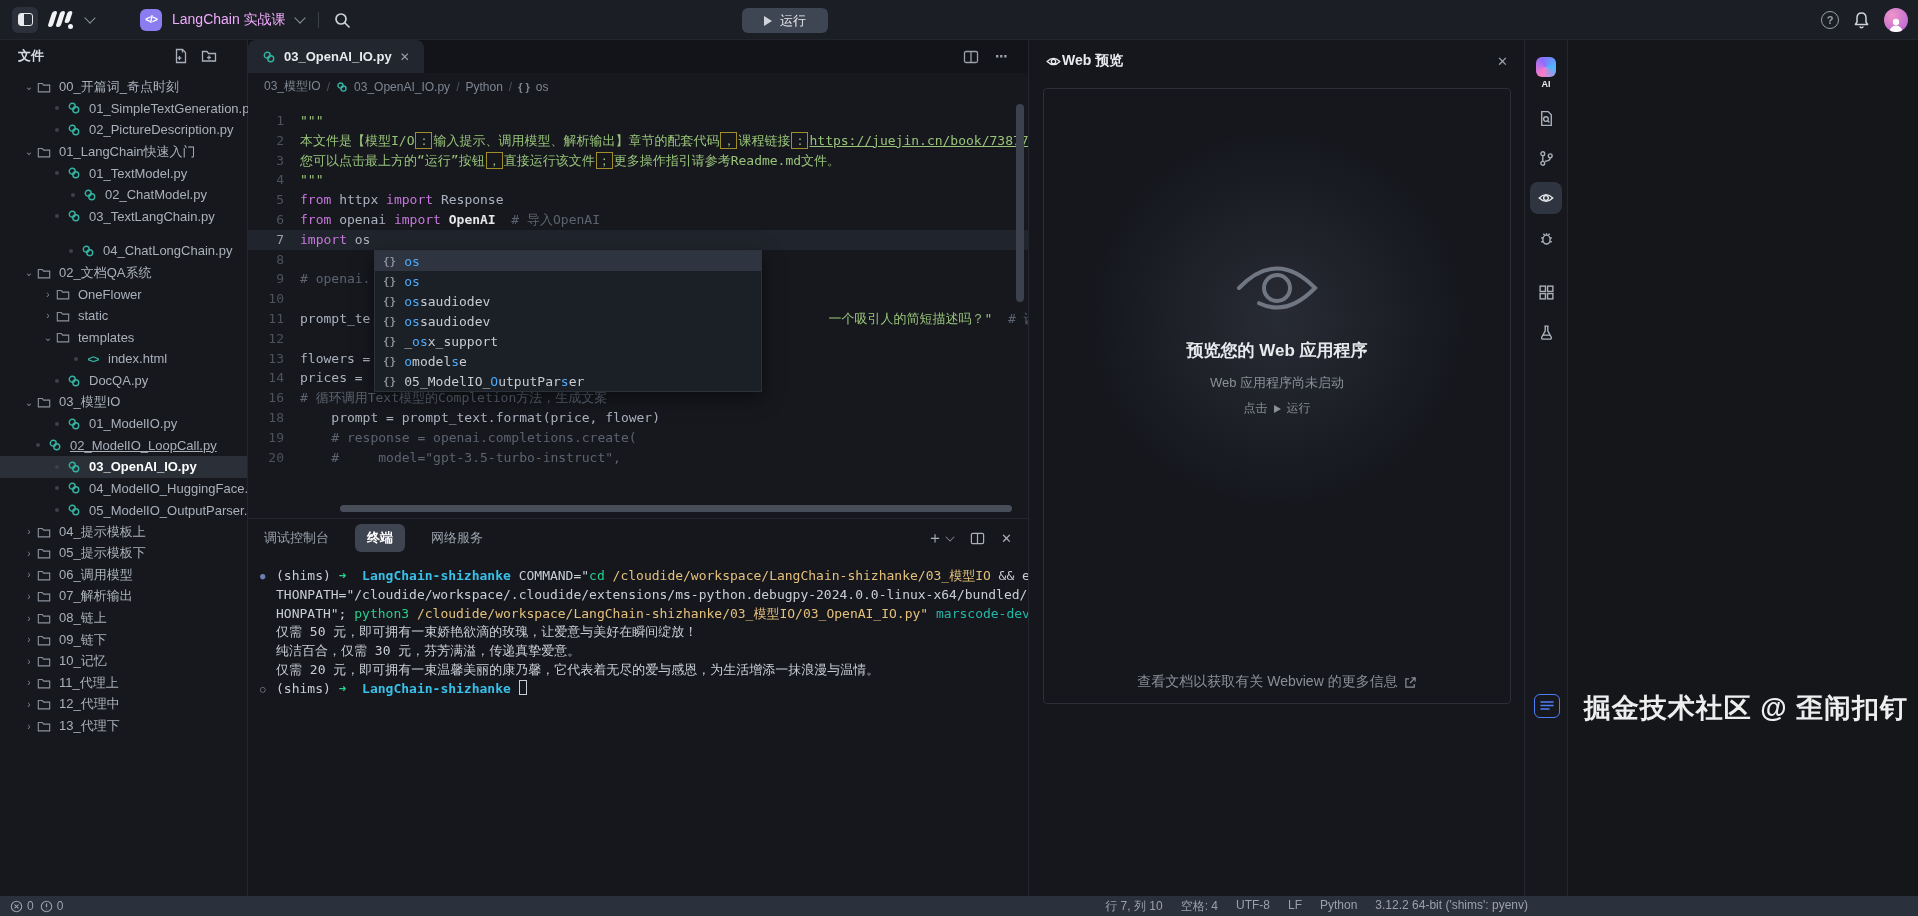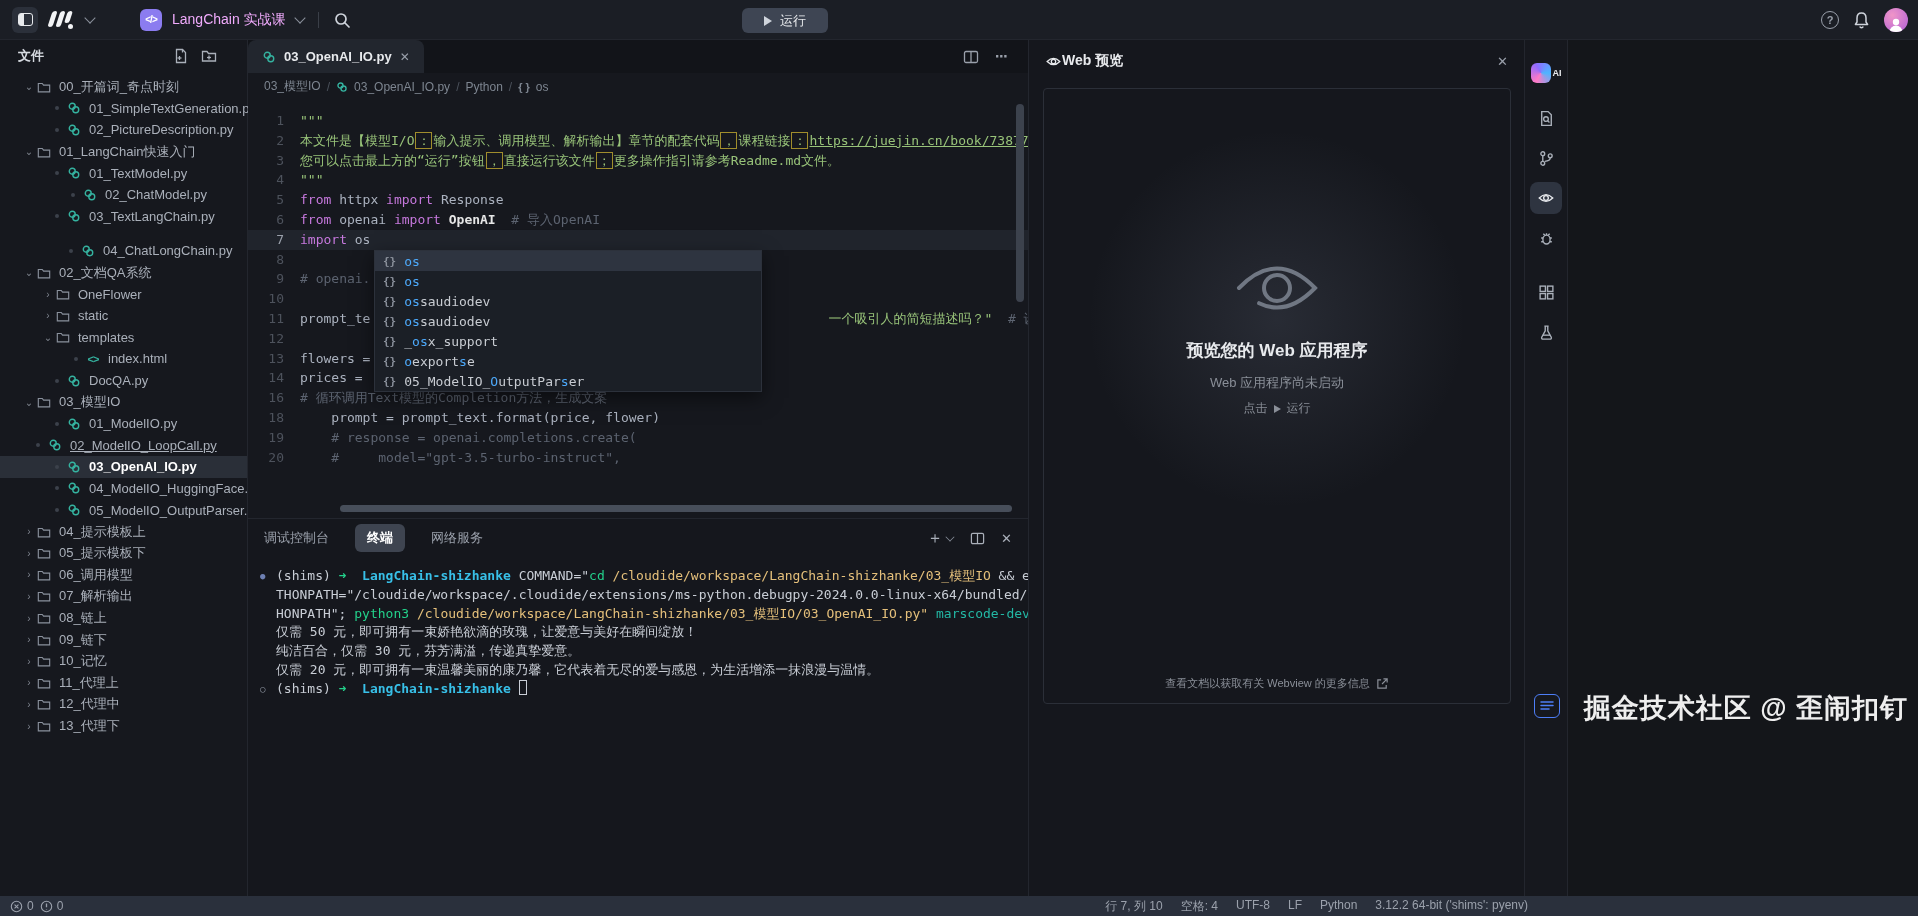--- a/index.html
+++ b/index.html
@@ -89,25 +89,25 @@
   .pv-head { height:42px; display:flex; align-items:center; gap:0; padding:0 16px; }
   .pv-title { font-weight:bold; font-size:14px; color:#e8eaed; }
   .pv-close { margin-left:auto; color:#9aa0ab; cursor:pointer; font-size:13px; }
   .pv-box { position:absolute; left:14px; top:48px; width:468px; height:616px; border:1px solid #2b2f38; border-radius:4px; overflow:hidden; }
   .pv-glow { position:absolute; left:50%; top:230px; width:430px; height:430px; transform:translate(-50%,-50%); background:radial-gradient(circle, rgba(140,150,175,.16), rgba(140,150,175,0) 62%); pointer-events:none; }
   .pv-center { position:absolute; left:0; right:0; top:166px; display:flex; flex-direction:column; align-items:center; }
   .pv-h { margin-top:18px; font-size:17px; font-weight:bold; color:#e8eaed; }
   .pv-sub { margin-top:12px; font-size:13px; color:#8a8f98; }
   .pv-hint { margin-top:8px; font-size:12px; color:#8a8f98; display:flex; align-items:center; gap:6px; }
   .mini-play { width:0; height:0; border-left:7px solid #8a8f98; border-top:4.5px solid transparent; border-bottom:4.5px solid transparent; }
-  .pv-doc { position:absolute; left:0; right:0; bottom:12px; display:flex; justify-content:center; align-items:center; gap:6px; color:#8a8f98; font-size:11px; cursor:pointer; }
+  .pv-doc { position:absolute; left:0; right:0; bottom:12px; display:flex; justify-content:center; align-items:center; gap:6px; color:#8a8f98; font-size:14px; cursor:pointer; }
 
   
   .strip { position:absolute; left:1524px; top:40px; width:44px; height:856px; background:#16181e; border-left:1px solid #23262e; border-right:1px solid #23262e; display:flex; flex-direction:column; align-items:center; }
-  .ai-chip { margin-top:12px; width:32px; height:42px; border-radius:8px; display:flex; align-items:center; justify-content:center; gap:2px; cursor:pointer; }
+  .ai-chip { margin-top:12px; width:32px; height:42px; border-radius:8px; display:flex; flex-direction:column; align-items:center; justify-content:center; gap:2px; cursor:pointer; }
   .ai-orb { width:20px; height:20px; border-radius:6px; background:conic-gradient(from 210deg, #ff7ac6, #8f6bff, #4db5ff, #ff7ac6); }
   .ai-txt { font-size:9px; color:#e8eaed; font-weight:bold; }
   .sicon { width:32px; height:32px; margin-top:8px; border-radius:8px; display:flex; align-items:center; justify-content:center; cursor:pointer; }
   .sicon.active { background:#2e3440; }
   .sicon.gap-top { margin-top:22px; }
   .notebook { position:absolute; top:654px; left:9px; width:26px; height:24px; border:1.6px solid #4d7ef7; border-radius:6px; display:flex; align-items:center; justify-content:center; cursor:pointer; }
 
   
   .rzone { position:absolute; left:1569px; top:40px; width:349px; height:856px; background:#14161a; }
   .watermark { position:absolute; right:10px; top:650px; font-size:27px; font-weight:600; color:rgba(255,255,255,.93); letter-spacing:1px; }
@@ -578,21 +578,21 @@
           <div class="srow">
             <span class="sbrace">{}</span>
             <span><span class="sm">os</span><span class="st">saudiodev</span></span>
           </div>
           <div class="srow">
             <span class="sbrace">{}</span>
             <span><span class="st">_</span><span class="sm">os</span><span class="st">x_support</span></span>
           </div>
           <div class="srow">
             <span class="sbrace">{}</span>
-            <span><span class="sm">o</span><span class="st">export</span><span class="sm">s</span><span class="st">e</span></span>
+            <span><span class="sm">o</span><span class="st">model</span><span class="sm">s</span><span class="st">e</span></span>
           </div>
           <div class="srow">
             <span class="sbrace">{}</span>
             <span><span class="st">05_ModelIO_</span><span class="sm">O</span><span class="st">utputPar</span><span class="sm">s</span><span class="st">er</span></span>
           </div>
         </div>
       <div class="vsb"></div>
       <div class="hsb"></div>
     </div>
   </div>

